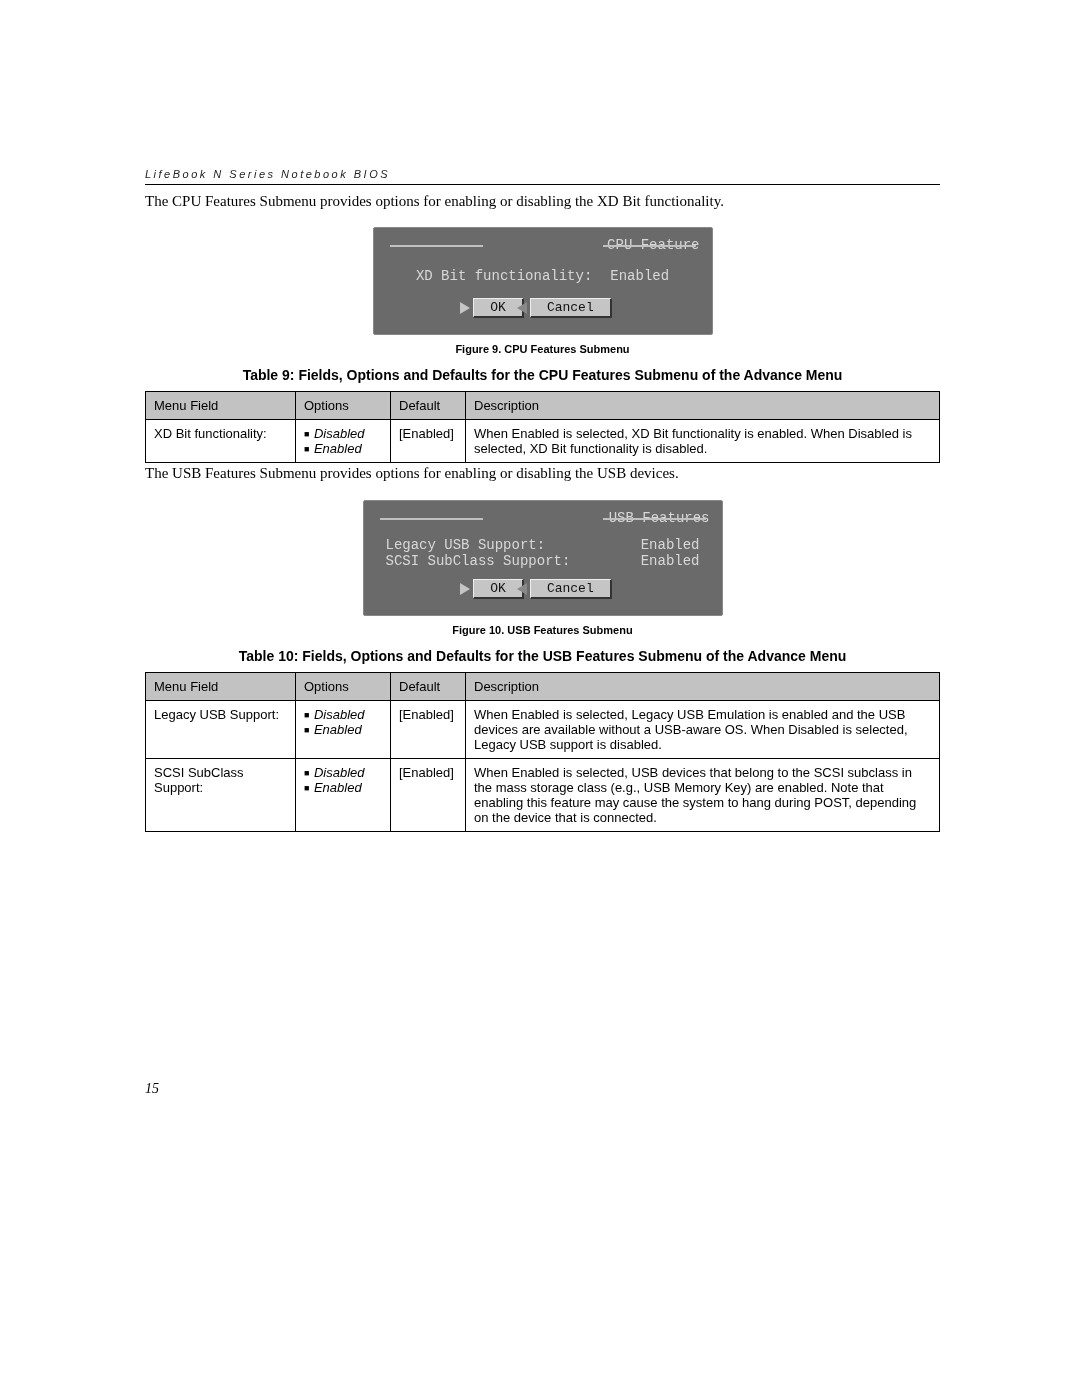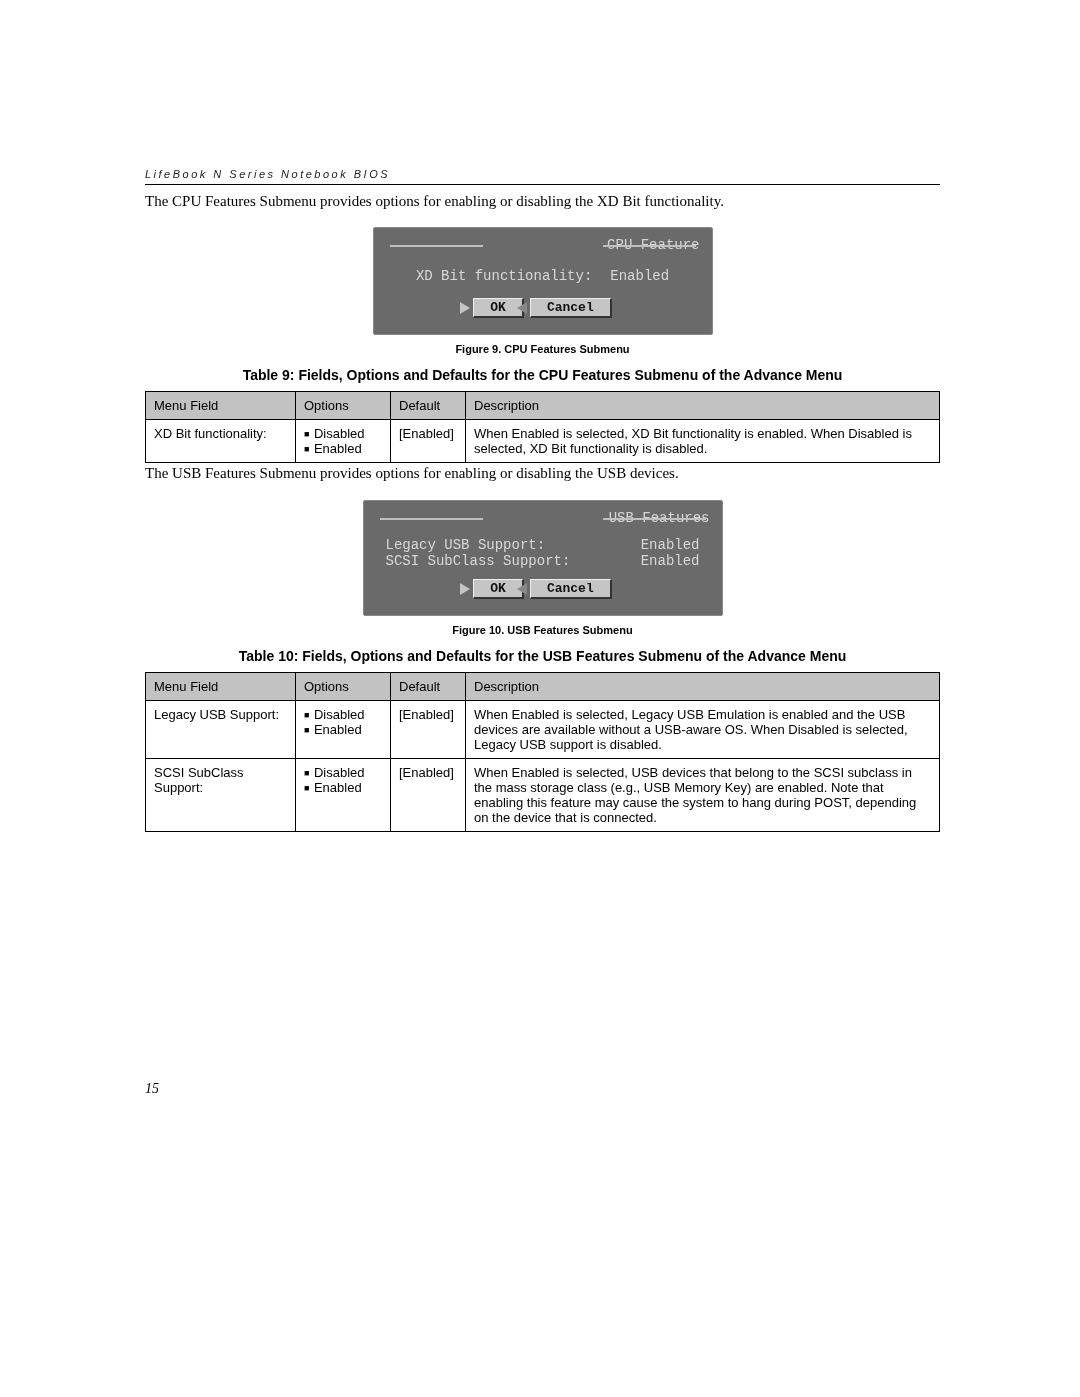--- a/index.html
+++ b/index.html
@@ -89,21 +89,20 @@
     justify-content: flex-start;
     gap: 18px;
     padding: 6px 14px 12px 14px;
   }
   .bios-btns {
     display: flex;
     justify-content: center;
     gap: 6px;
     margin-top: 2px;
     align-items: center;
-    font-weight: bold;
   }
   .bios-btn {
     background: #c5c5c5;
     color: #111;
     padding: 1px 16px;
     font-family: 'Courier New', monospace;
     font-size: 13px;
     position: relative;
     border-left: 1px solid #eee;
     border-top: 1px solid #eee;
@@ -153,21 +152,21 @@
     padding: 6px 8px;
     text-align: left;
     vertical-align: top;
   }
   table.options th {
     background: #c2c2c2;
     font-weight: normal;
   }
   table.options td.opts ul {
     list-style: none;
-    padding: 0; margin: 0;
+    padding: 0; margin: 0; font-style: italic;
   }
   table.options td.opts li::before {
     content: "■ ";
     font-size: 9px;
     vertical-align: 1px;
     margin-right: 2px;
     color: #000;
   }
   .col-field { width: 150px; }
   .col-options { width: 95px; }

